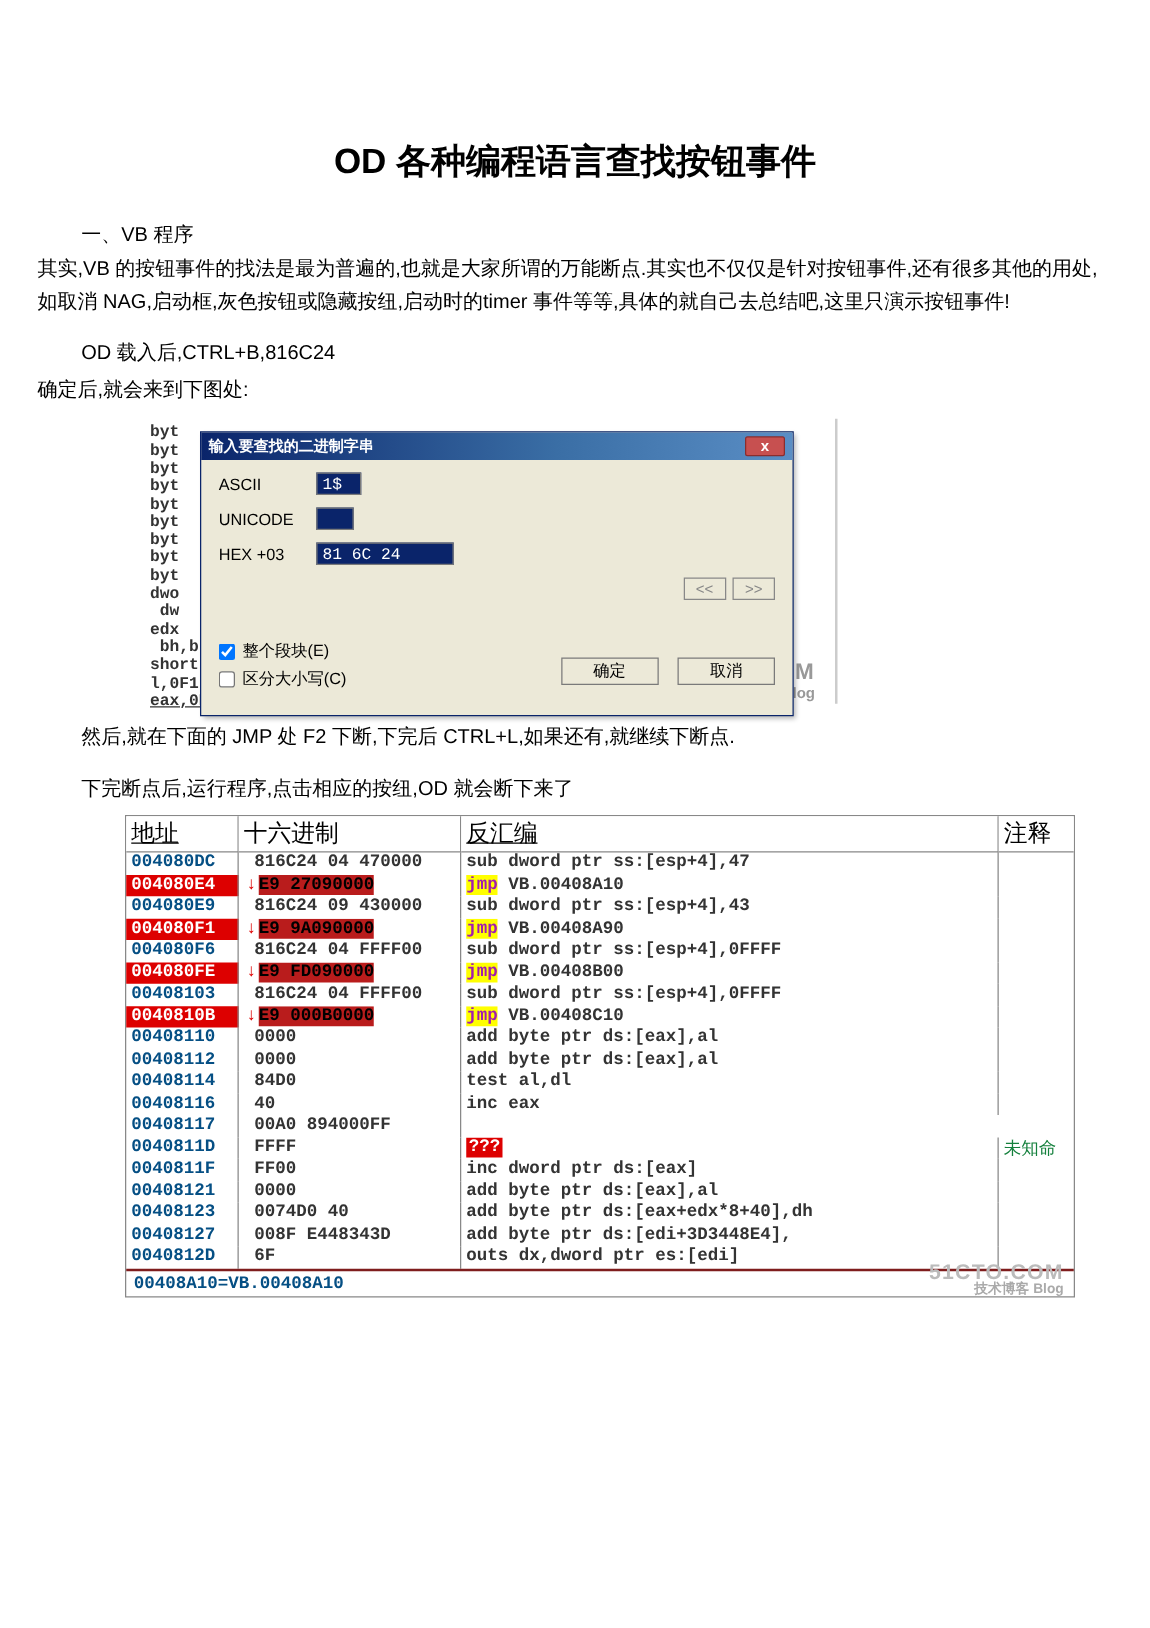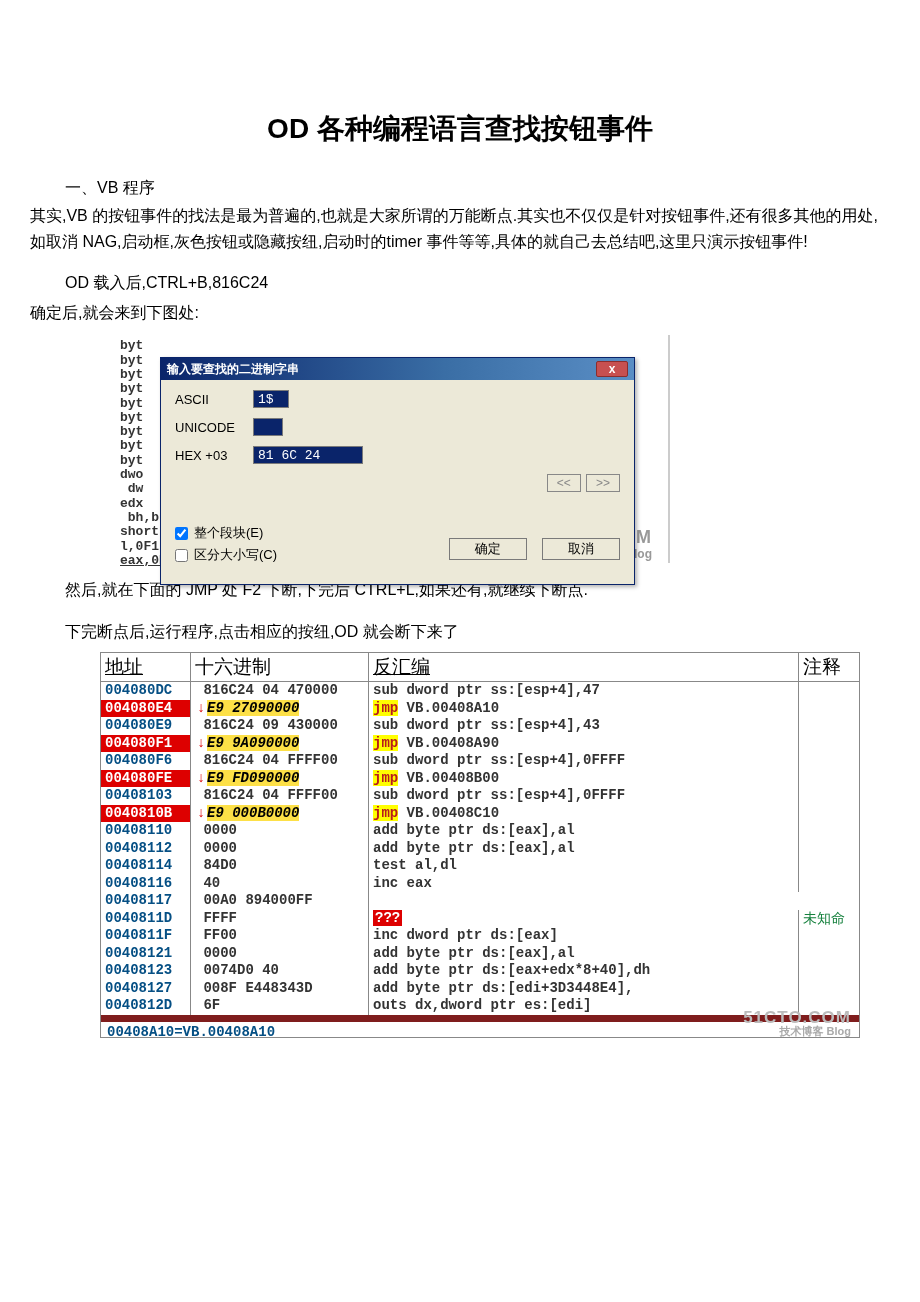--- a/index.html
+++ b/index.html
@@ -42,21 +42,21 @@
       padding: 4px 0 2px 10px;
       color: #333;
       font-family: "Courier New", monospace;
       font-weight: bold;
       font-size: 13px;
       line-height: 1.1;
     }
     .od-dialog-bg .frag { white-space: pre; }
     .dialog-window {
       position: absolute;
-      top: 22px;
+      top: 10px;
       left: 50px;
       width: 475px;
       background: #ece9d8;
       border: 1px solid #0a246a;
       box-shadow: 2px 2px 4px rgba(0,0,0,.3);
     }
     .dialog-titlebar {
       background: linear-gradient(to right, #0a246a, #3a6ea5 60%, #5a8ec5);
       color: #fff;
       padding: 3px 6px;
@@ -189,27 +189,27 @@
       padding: 0 4px;
       white-space: pre;
       overflow: hidden;
     }
     .disasm-row .cell.addr { width: 90px; color: #333; }
     .disasm-row .cell.hex  { width: 178px; color: #333; }
     .disasm-row .cell.dis  { flex: 1; color: #333; }
     .disasm-row .cell.note { width: 60px; border-right: none; font-family: SimSun, sans-serif; font-weight: normal; }
     .addr-normal { color: #054f84 !important; font-weight: bold; }
     .addr-hl .cell.addr { color: #fff !important; background: #d00; }
-    .addr-hl .cell.hex span.hl { background: #fde047; color: #000; font-style: italic; }
-    .addr-hl .cell.dis span.hl { background: #ff0; color: #b91c1c; }
+    .addr-hl .cell.hex span.hl { background: #b91c1c; color: #000; }
+    .addr-hl .cell.dis span.hl { background: #ff0; color: #a21caf; }
     .jmp-arr { color: #d00; font-weight: bold; }
     .dis-red { color: #fff; background: #d00; padding: 0 2px; }
     .note-blue { color: #15803d; }
     .disasm-footer {
-      border-top: 7px solid #7f1d1d;
+      border-top: 2px solid #7f1d1d;
       padding: 2px 6px;
       color: #054f84;
       font-weight: bold;
       position: relative;
       height: 22px;
     }
     .disasm-wm {
       position: absolute;
       right: 8px;
       bottom: 0;

